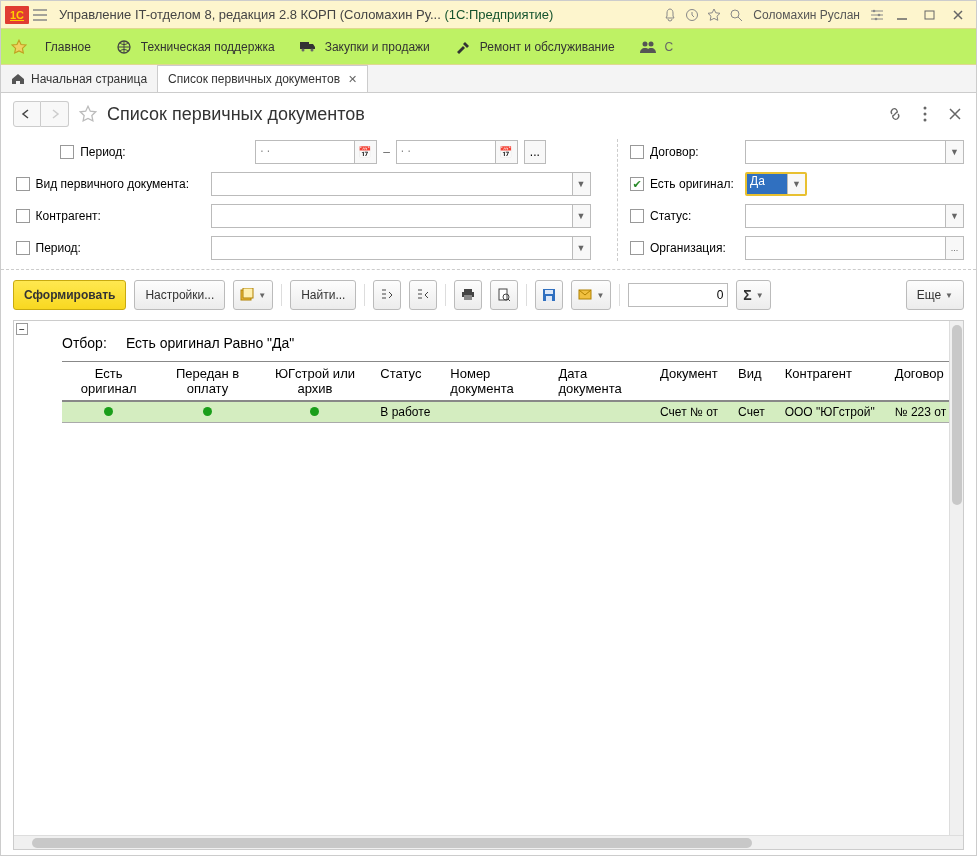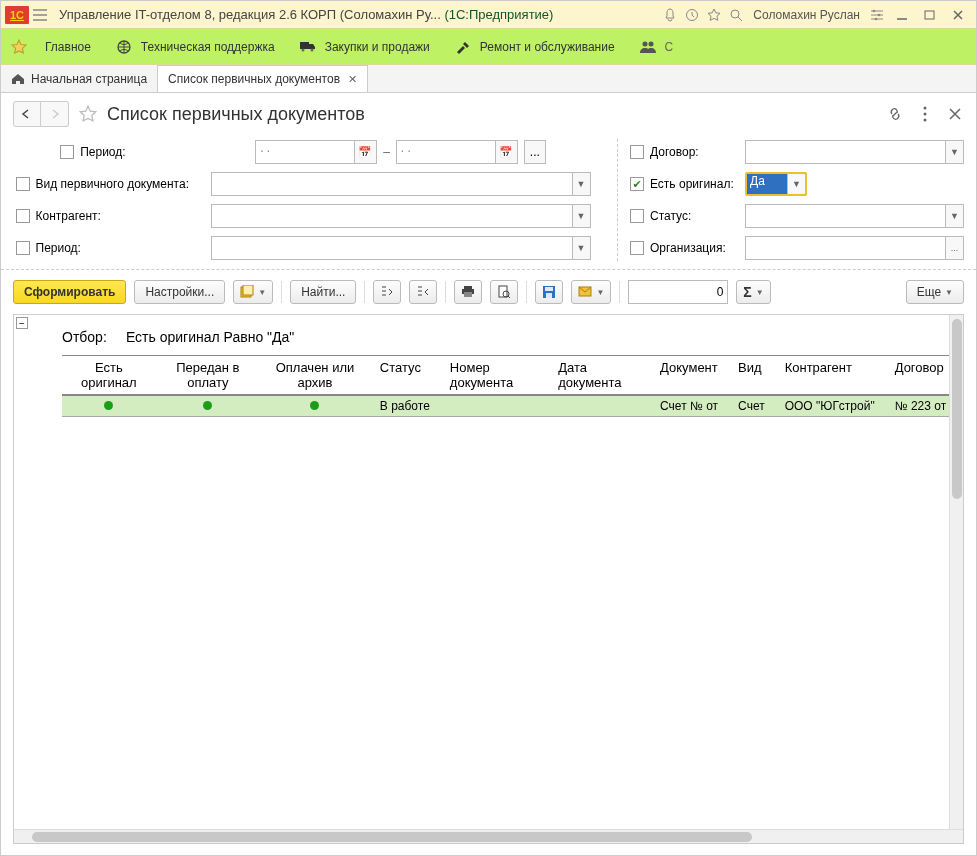--- a/index.html
+++ b/index.html
@@ -59,21 +59,21 @@
   .combo { display: flex; flex: 1; }
   .combo-input { flex: 1; height: 24px; border: 1px solid #bbb; background: #fff; }
   .combo-btn { width: 18px; height: 24px; border: 1px solid #bbb; border-left: none; background: #f8f8f8; display: flex; align-items: center; justify-content: center; color: #666; font-size: 9px; }
   
   .orig-field { display: flex; border: 2px solid #e8c030; border-radius: 2px; }
   .orig-input { width: 40px; height: 20px; border: none; background: #3070c0; color: #fff; padding: 0 3px; font-size: 12px; }
   .orig-btn { width: 18px; height: 20px; border: none; border-left: 1px solid #bbb; background: #f8f8f8; display: flex; align-items: center; justify-content: center; color: #666; font-size: 9px; }
 
   
   .toolbar { display: flex; align-items: center; padding: 6px 12px; gap: 8px; }
-  .btn { height: 24px; border: 1px solid #bbb; background: linear-gradient(#fdfdfd,#ececec); border-radius: 3px; padding: 0 10px; display: flex; align-items: center; cursor: pointer; font-size: 12px; color: #333; }
+  .btn { height: 30px; border: 1px solid #bbb; background: linear-gradient(#fdfdfd,#ececec); border-radius: 3px; padding: 0 10px; display: flex; align-items: center; cursor: pointer; font-size: 12px; color: #333; }
   .btn.primary { background: linear-gradient(#ffe850,#f8d820); border-color: #c8aa10; font-weight: bold; }
   .btn.icon { padding: 0 6px; }
   .btn .dd { margin-left: 4px; font-size: 8px; color: #666; }
   .tb-sep { width: 1px; height: 22px; background: #ddd; }
   .tb-spacer { flex: 1; }
   .sum-input { width: 100px; height: 24px; border: 1px solid #bbb; text-align: right; padding: 0 4px; font-size: 12px; }
 
   
   .report-wrap { margin: 4px 12px 12px 12px; border: 1px solid #ccc; height: 530px; display: flex; flex-direction: column; position: relative; overflow: hidden; }
   .report-inner { flex: 1; overflow: auto; background: #fff; position: relative; }
@@ -98,21 +98,21 @@
 <body>
 
 <div class="titlebar">
   <div class="logo-1c">1C</div>
   <div class="titlebar-icon">
     <svg width="14" height="12" viewBox="0 0 14 12">
         <path d="M0 1h14M0 6h14M0 11h14" stroke="#888" stroke-width="1.5"></path>
       </svg>
   </div>
   <div class="title-text">
-    <span>Управление IT-отделом 8, редакция 2.6 КОРП (Соломахин Ру...</span> <span class="title-suffix">(1С:Предприятие)</span>
+    <span>Управление IT-отделом 8, редакция 2.8 КОРП (Соломахин Ру...</span> <span class="title-suffix">(1С:Предприятие)</span>
   </div>
   <div class="titlebar-spacer"></div>
   <div class="titlebar-icon">
     <svg width="14" height="14" viewBox="0 0 14 14">
         <path d="M7 1c2 0 3 2 3 4v3l1 2H3l1-2V5c0-2 1-4 3-4zM5 11a2 2 0 004 0" fill="none" stroke="#888" stroke-width="1"></path>
       </svg>
   </div>
   <div class="titlebar-icon">
     <svg width="14" height="14" viewBox="0 0 14 14">
         <circle cx="7" cy="7" r="5.5" fill="none" stroke="#888"></circle>
@@ -427,21 +427,21 @@
       <table class="grid">
         <tbody>
             <tr>
           <th class="c">
                 <div>Есть оригинал</div>
               </th>
           <th class="c">
                 <div>Передан в оплату</div>
               </th>
           <th class="c">
-                <div>Оплачен или архив</div>
+                <div>ЮГстрой или архив</div>
               </th>
           <th>Статус</th>
           <th>Номер документа</th>
           <th>Дата документа</th>
           <th>Документ</th>
           <th>Вид</th>
           <th>Контрагент</th>
           <th>Договор</th>
         </tr>
         <tr>

